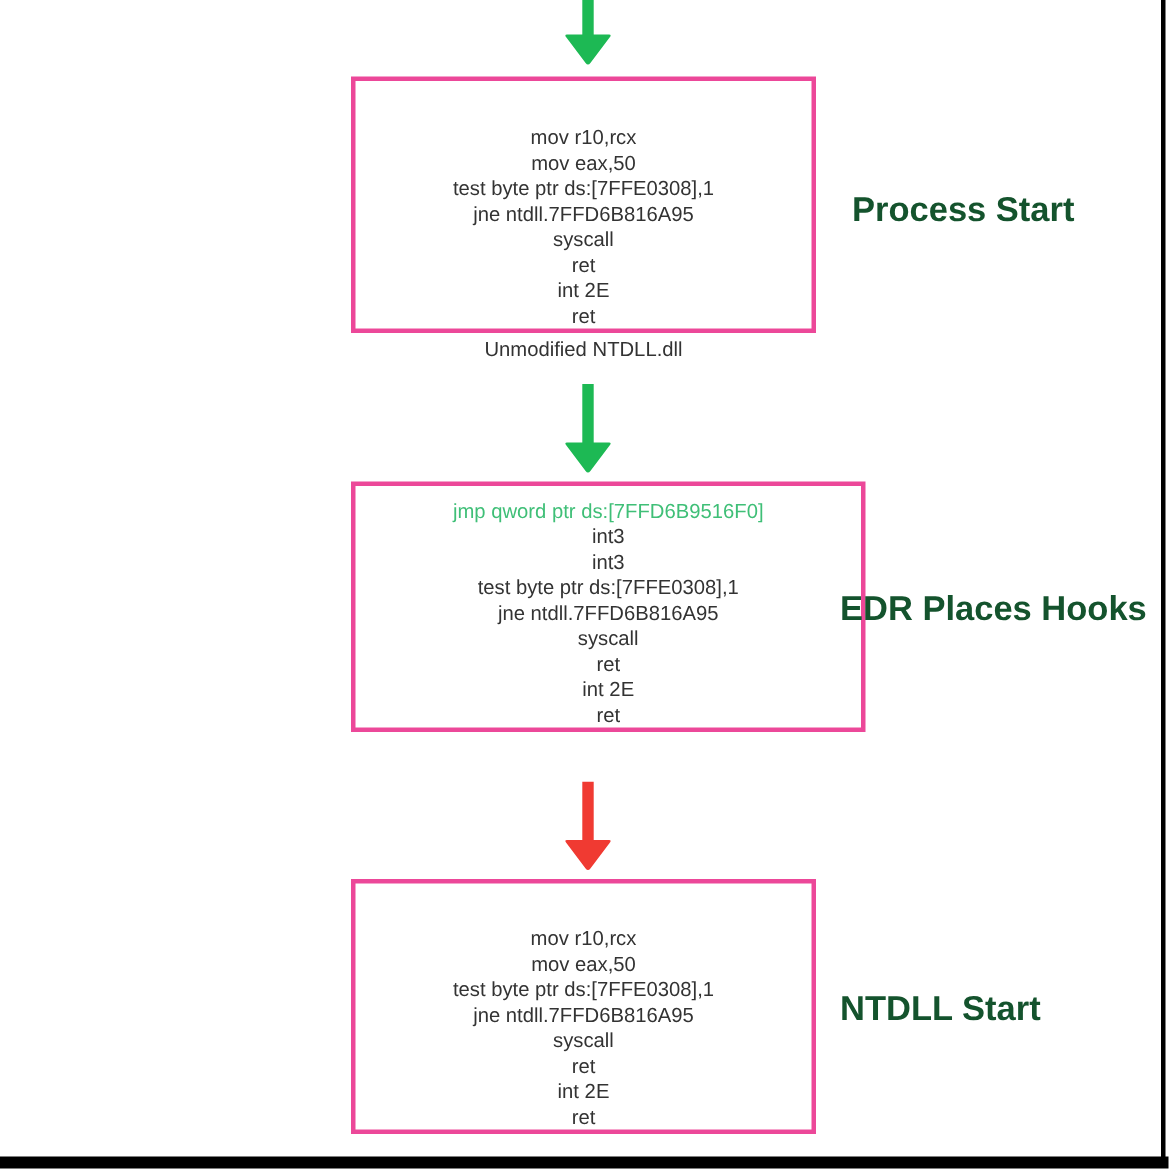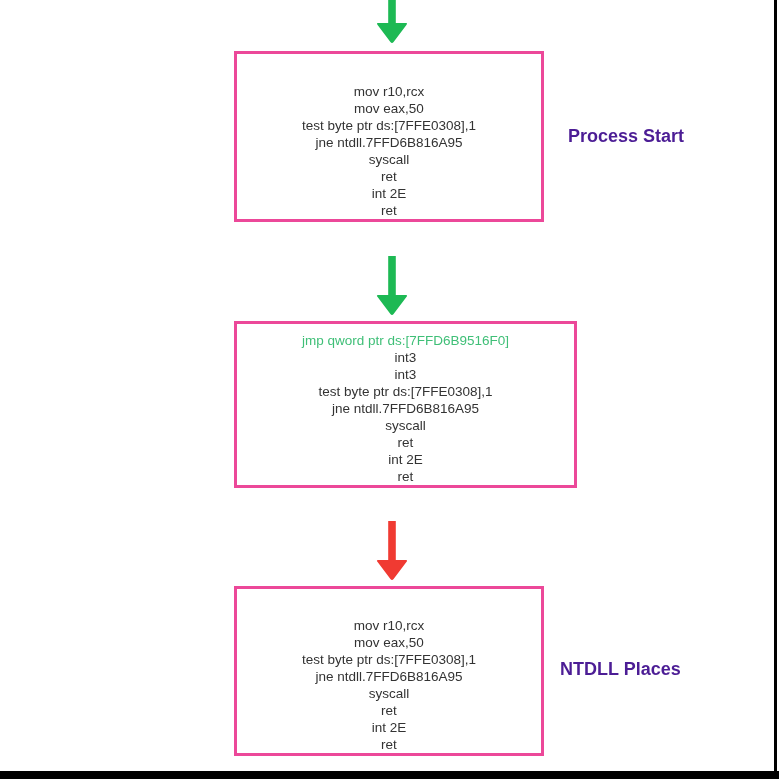--- a/index.html
+++ b/index.html
@@ -70,23 +70,23 @@
     text-align: center;
     color: #333333;
     font-size: 13.5px;
     line-height: 18px;
     font-family: "Liberation Sans", sans-serif;
   }
 
   
   .stage-label {
     position: absolute;
-    font-size: 18px;
+    font-size: 23px;
     font-weight: bold;
-    color: #4c1d95;
+    color: #14532d;
     font-family: "Liberation Sans", sans-serif;
     white-space: nowrap;
   }
 
   
   .arrow {
     position: absolute;
   }
   .arrow svg {
     display: block;
@@ -107,20 +107,21 @@
     <div class="code-line">mov r10,rcx</div>
     <div class="code-line">mov eax,50</div>
     <div class="code-line">test byte ptr ds:[7FFE0308],1</div>
     <div class="code-line">jne ntdll.7FFD6B816A95</div>
     <div class="code-line">syscall</div>
     <div class="code-line">ret</div>
     <div class="code-line">int 2E</div>
     <div class="code-line">ret</div>
   </div>
 
+  <div class="caption" style="left:233px; top:224px;">Unmodified NTDLL.dll</div>
 
   <div class="stage-label" style="left:568px; top:126px;">Process Start</div>
 
   <div class="arrow" style="left:375px; top:256px; width:34px; height:66px;">
     <svg width="34" height="66" viewBox="0 0 34 66" aria-hidden="true">
       <path d="M13.2 0 L20.8 0 L20.8 39 L31 39 Q33 39 31.4 41 L18.6 58 Q17 60 15.4 58 L2.6 41 Q1 39 3 39 L13.2 39 Z" fill="#1db954"></path>
     </svg>
   </div>
 
   <div class="code-box" style="left:234px; top:321px; width:343px; height:167px;">
@@ -129,37 +130,38 @@
     <div class="code-line">int3</div>
     <div class="code-line">test byte ptr ds:[7FFE0308],1</div>
     <div class="code-line">jne ntdll.7FFD6B816A95</div>
     <div class="code-line">syscall</div>
     <div class="code-line">ret</div>
     <div class="code-line">int 2E</div>
     <div class="code-line">ret</div>
   </div>
 
 
+  <div class="stage-label" style="left:560px; top:392px;">EDR Places Hooks</div>
 
   <div class="arrow" style="left:375px; top:521px; width:34px; height:66px;">
     <svg width="34" height="66" viewBox="0 0 34 66" aria-hidden="true">
       <path d="M13.2 0 L20.8 0 L20.8 39 L31 39 Q33 39 31.4 41 L18.6 58 Q17 60 15.4 58 L2.6 41 Q1 39 3 39 L13.2 39 Z" fill="#f03a32"></path>
     </svg>
   </div>
 
   <div class="code-box" style="left:234px; top:586px; width:310px; height:170px;">
     <div class="code-line">mov r10,rcx</div>
     <div class="code-line">mov eax,50</div>
     <div class="code-line">test byte ptr ds:[7FFE0308],1</div>
     <div class="code-line">jne ntdll.7FFD6B816A95</div>
     <div class="code-line">syscall</div>
     <div class="code-line">ret</div>
     <div class="code-line">int 2E</div>
     <div class="code-line">ret</div>
   </div>
 
 
-  <div class="stage-label" style="left:560px; top:659px;">NTDLL Places</div>
+  <div class="stage-label" style="left:560px; top:659px;">NTDLL Start</div>
 
   <div class="edge-rule-right"></div>
   <div class="edge-bar-bottom"></div>
 
 </div>
 
 </body></html>

